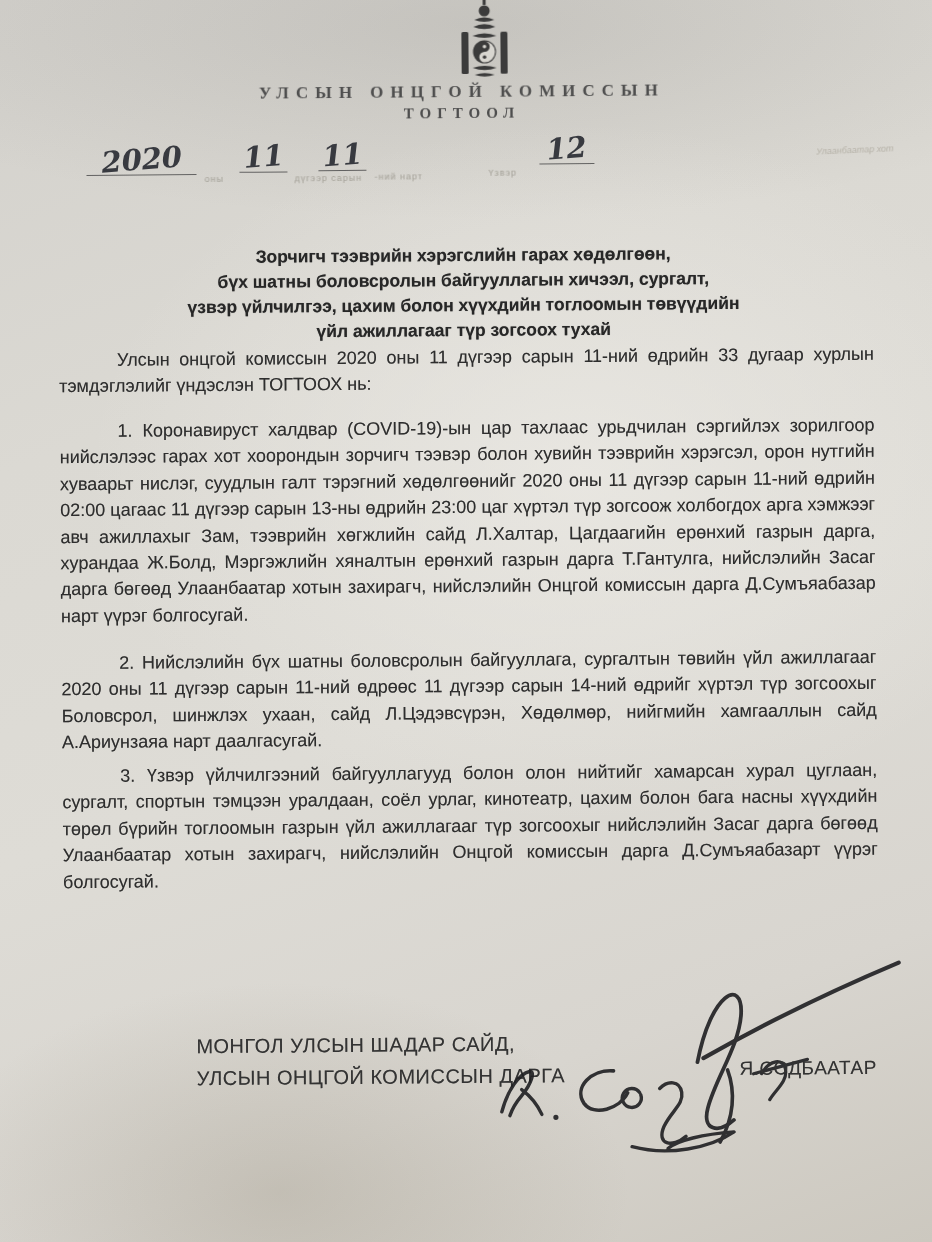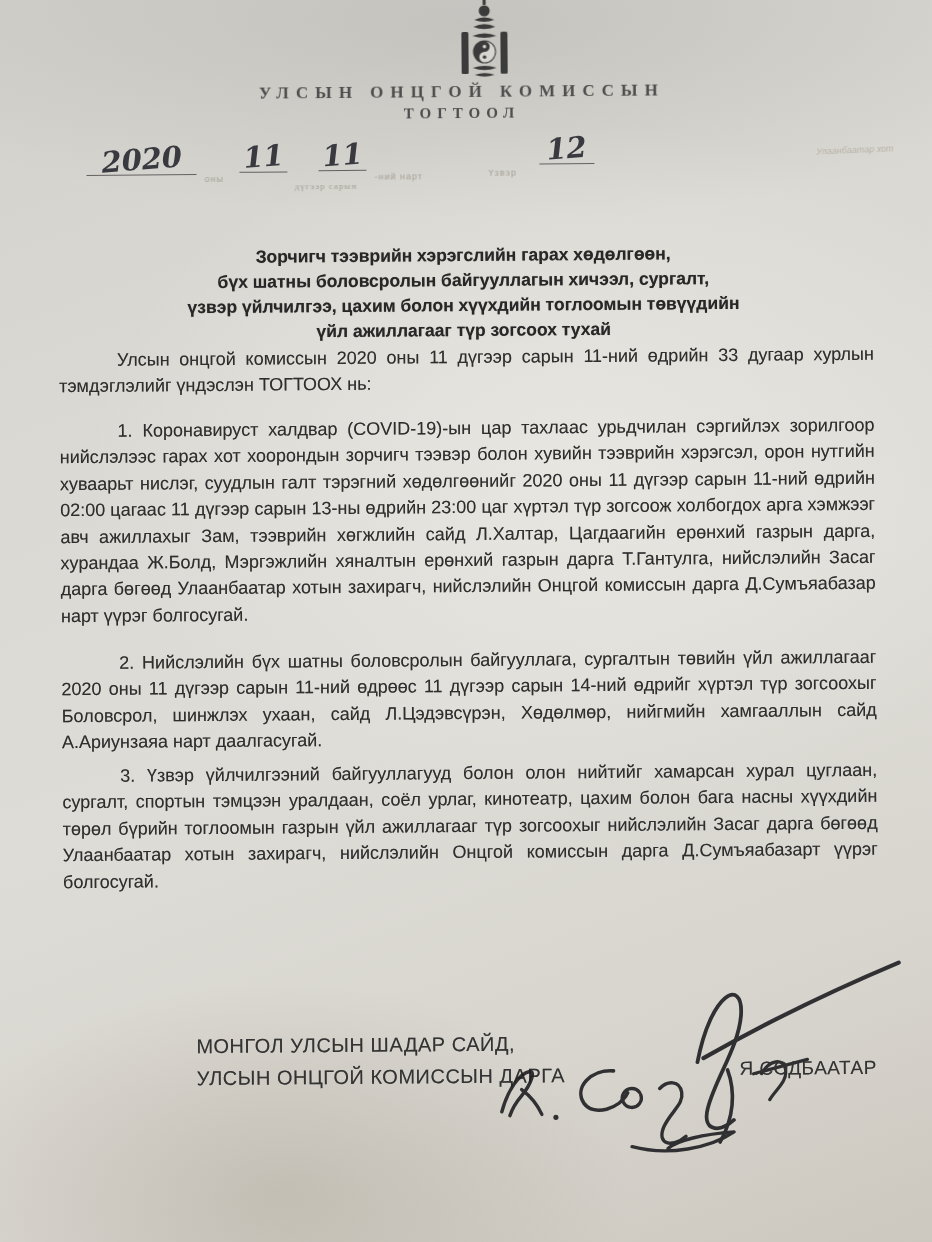--- a/index.html
+++ b/index.html
@@ -89,21 +89,21 @@
   <div class="abs org1">УЛСЫН ОНЦГОЙ КОМИССЫН</div>
   <div class="abs org2">ТОГТООЛ</div>
 
   <div class="abs" style="left:90px;top:142px;width:110px;">
     <span class="blank" style="display:block;"><span class="hw">2020</span></span>
   </div>
   <span class="abs form-label" style="left:208px;top:172px;">оны</span>
   <div class="abs" style="left:243px;top:140px;width:48px;">
     <span class="blank" style="display:block;"><span class="hw">11</span></span>
   </div>
-  <span class="abs form-label" style="left:298px;top:180px;font-family:Liberation Serif, serif;">дүгээр сарын</span>
+  <span class="abs form-label" style="left:298px;top:172px;">дүгээр сарын</span>
   <div class="abs" style="left:322px;top:139px;width:48px;">
     <span class="blank" style="display:block;"><span class="hw">11</span></span>
   </div>
   <span class="abs form-label" style="left:378px;top:171px;">-ний нарт</span>
   <span class="abs form-label" style="left:492px;top:168px;">Үзвэр</span>
   <div class="abs" style="left:543px;top:134px;width:55px;">
     <span class="blank" style="display:block;"><span class="hw">12</span></span>
   </div>
   <span class="abs corner-note">Улаанбаатар хот</span>
 

